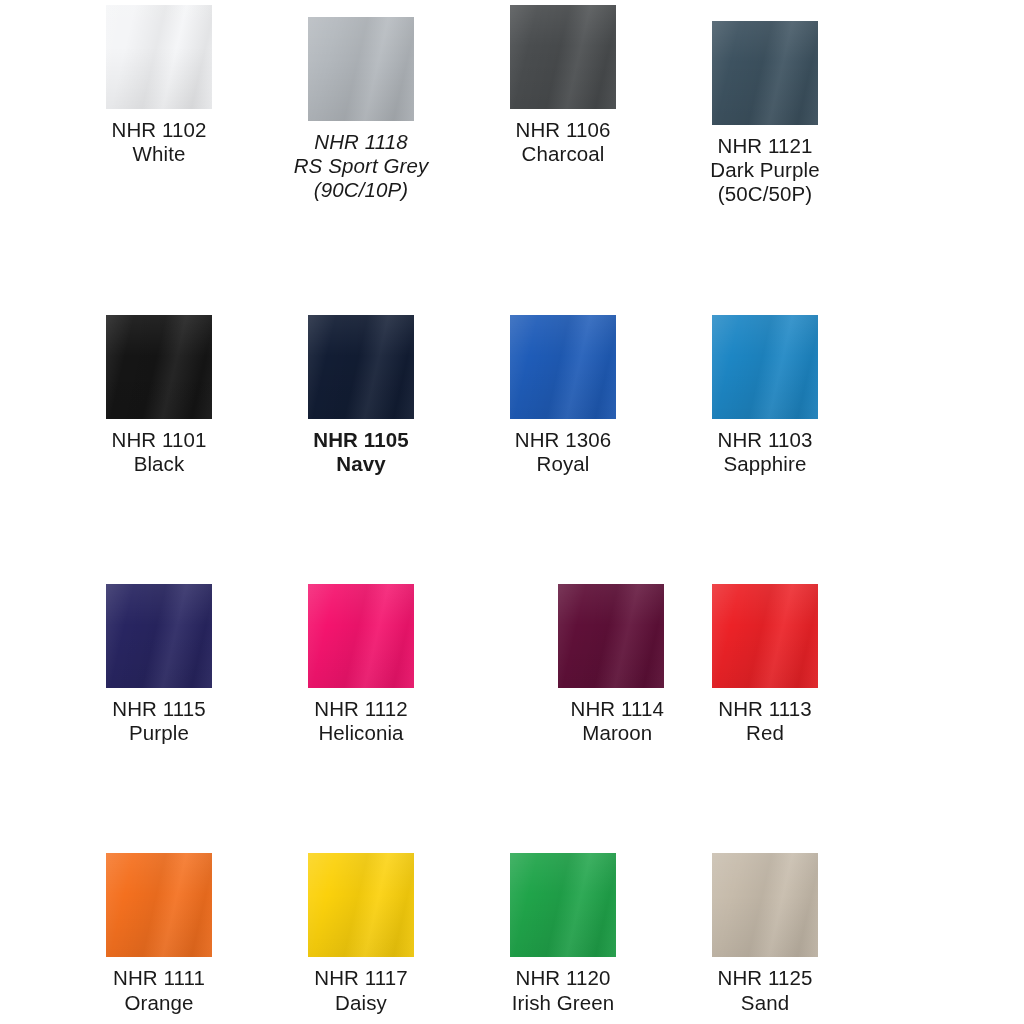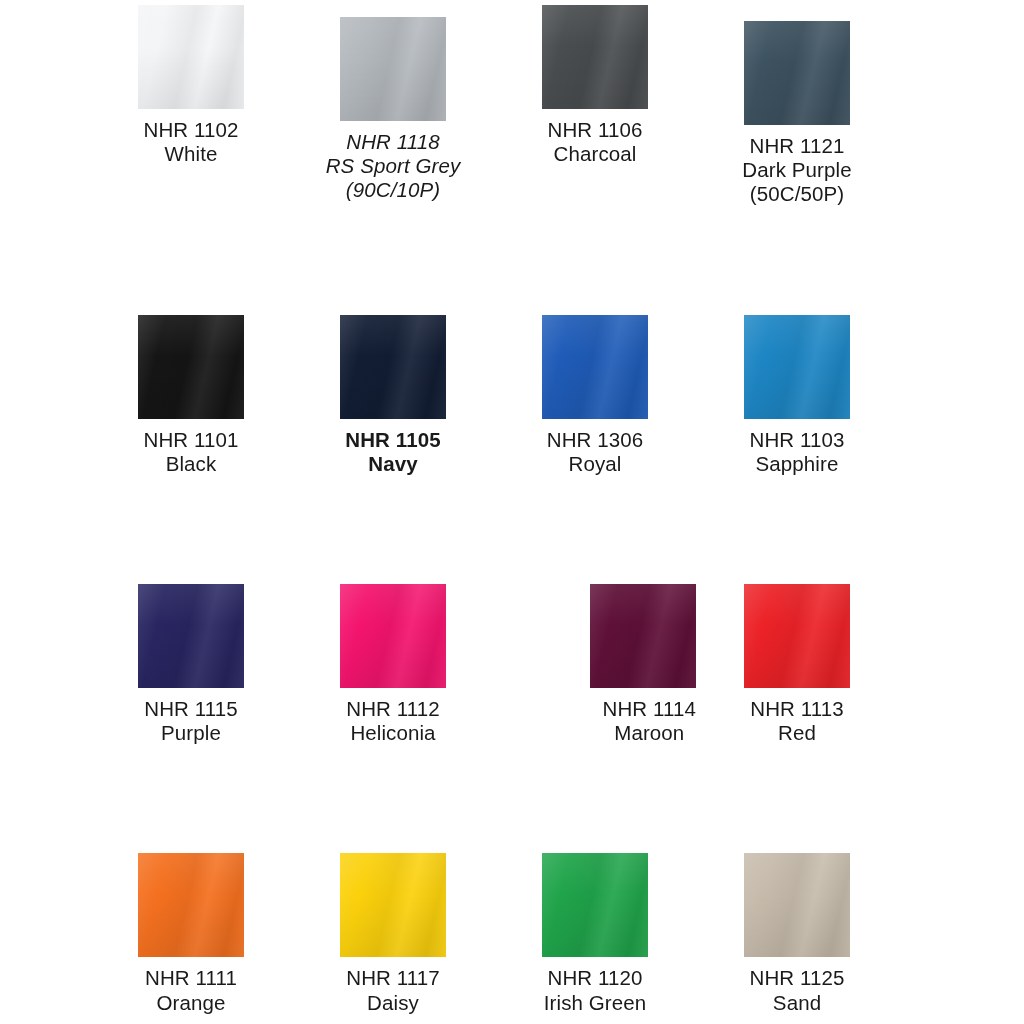--- a/index.html
+++ b/index.html
@@ -12,21 +12,21 @@
     height: 1024px;
     font-family: "Liberation Sans", sans-serif;
     color: #1a1a1a;
     overflow: hidden;
   }
   #swatch-grid {
     width: 1024px;
     display: grid;
     grid-template-columns: repeat(4, 202px);
     justify-content: start;
-    padding-left: 90px;
+    padding-left: 58px;
     box-sizing: border-box;
   }
   .swatch-cell {
     display: flex;
     flex-direction: column;
     align-items: center;
     width: 202px;
     padding-top: 5px;
     box-sizing: border-box;
   }

